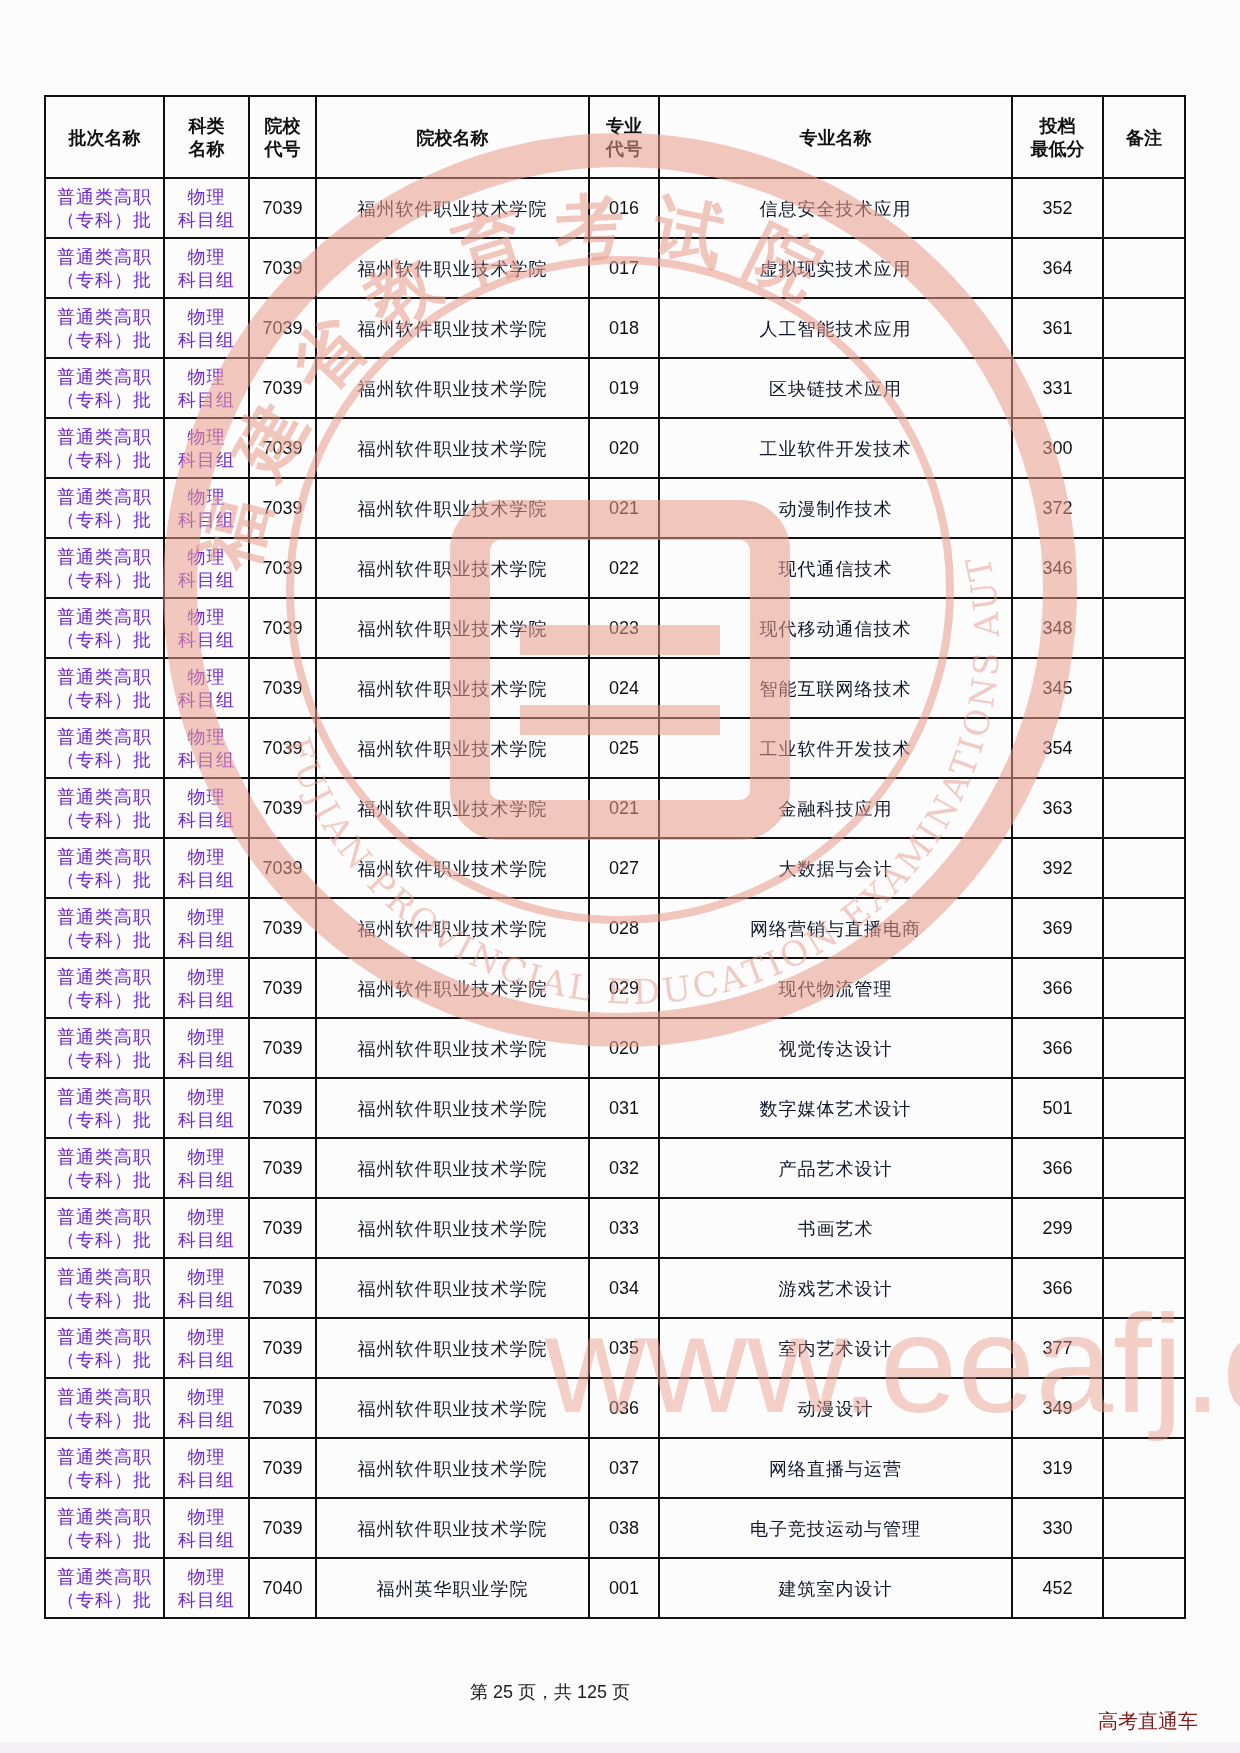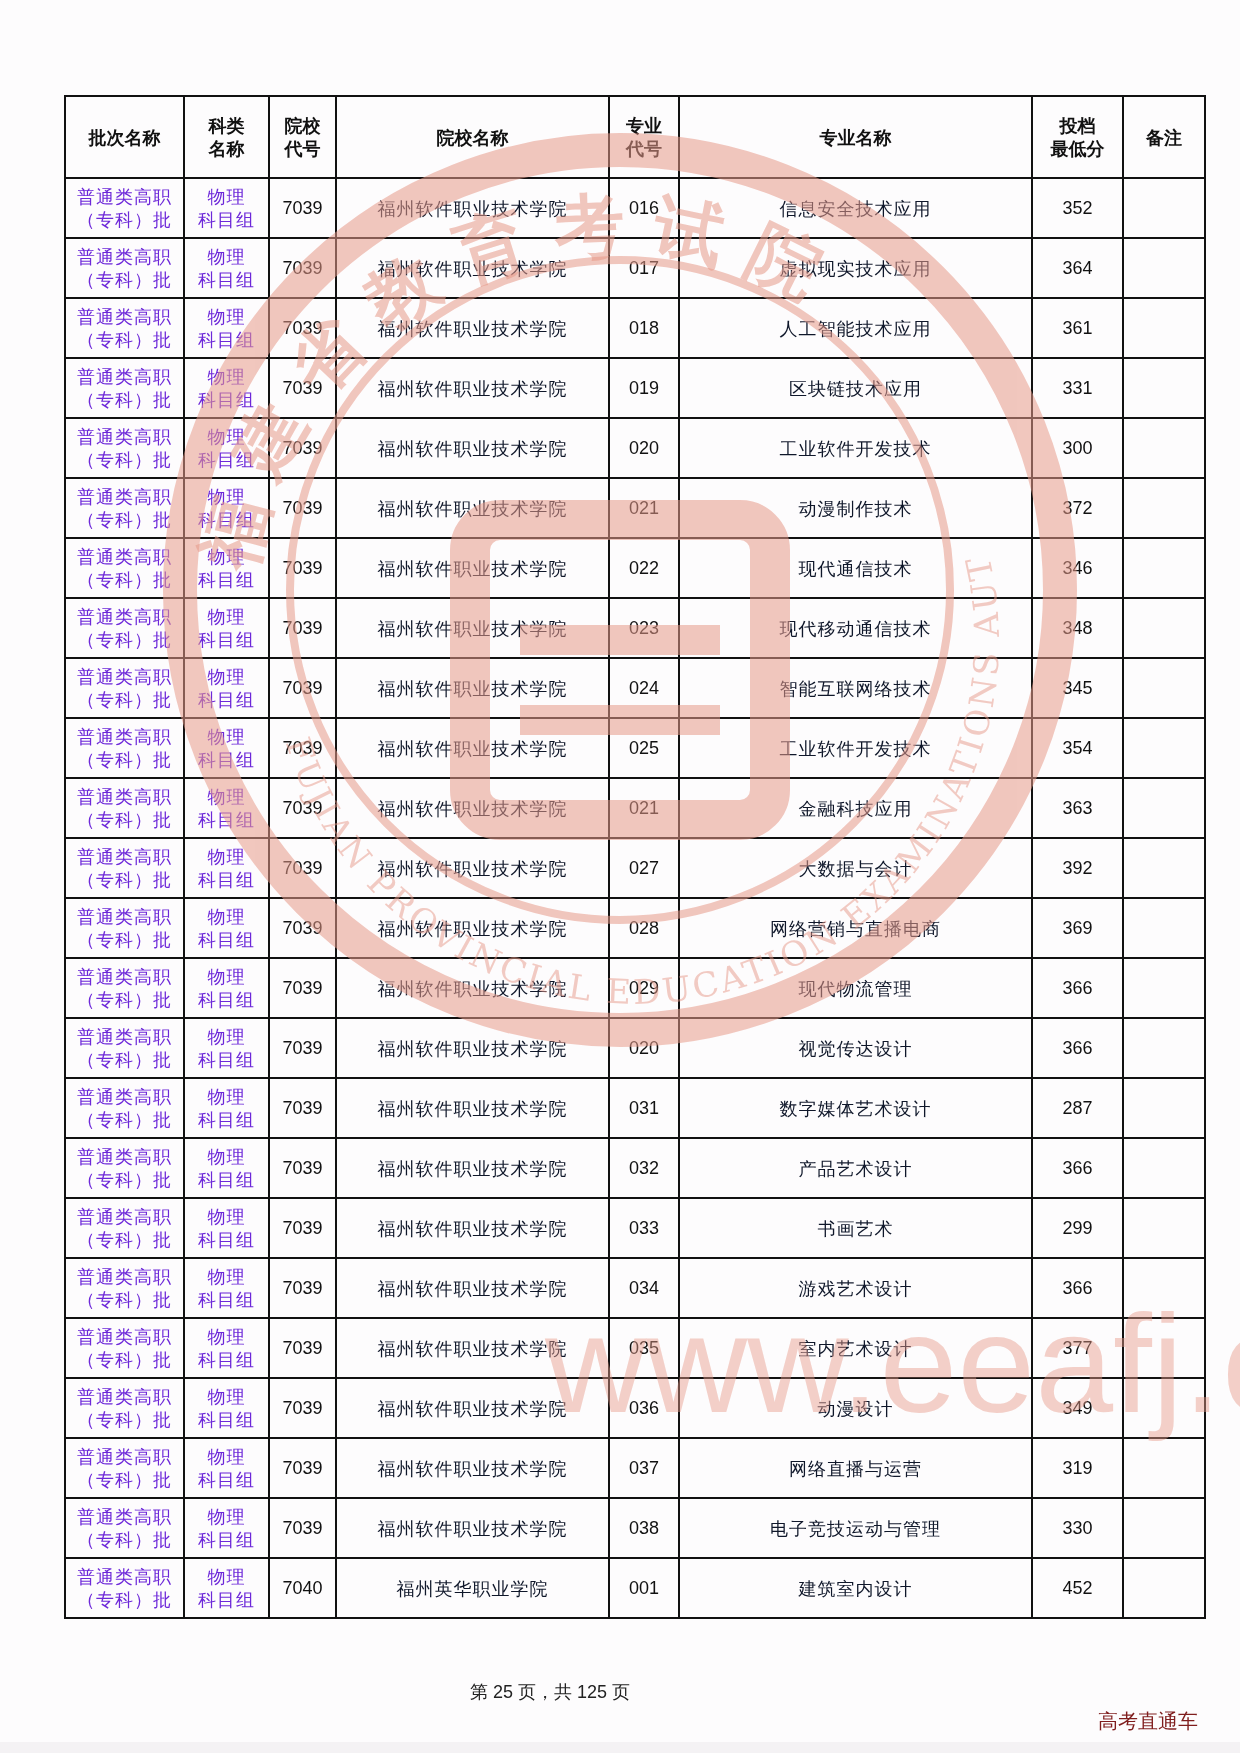--- a/index.html
+++ b/index.html
@@ -9,21 +9,21 @@
     font-family: "DejaVu Sans", "Liberation Sans", sans-serif;
     color: #1a1a1a;
   }
   .page-edge {
     position: absolute; left: 0; top: 1742px; width: 1240px; height: 11px; background: #f4f2f4;
   }
   .watermark {
     position: absolute; left: 0; top: 0; width: 1240px; height: 1753px; pointer-events: none; z-index: 2;
   }
   table.admission {
-    position: absolute; left: 64px; top: 95px; width: 1140px;
+    position: absolute; left: 44px; top: 95px; width: 1140px;
     border-collapse: collapse; table-layout: fixed; z-index: 1;
     background: transparent;
   }
   table.admission th, table.admission td {
     border: 2px solid #111;
     padding: 0; text-align: center; vertical-align: middle;
   }
   table.admission th {
     height: 80px; font-weight: bold; font-size: 18px; line-height: 23px; color: #111;
   }
@@ -219,21 +219,21 @@
         <td class="score">366</td>
         <td class="note"></td>
       </tr>
       <tr>
         <td class="batch"><span>普通类高职</span><br><span>（专科）批</span></td>
         <td class="subject"><span>物理</span><br><span>科目组</span></td>
         <td class="code">7039</td>
         <td class="school">福州软件职业技术学院</td>
         <td class="major-code">031</td>
         <td class="major">数字媒体艺术设计</td>
-        <td class="score">287</td>
+        <td class="score">501</td>
         <td class="note"></td>
       </tr>
       <tr>
         <td class="batch"><span>普通类高职</span><br><span>（专科）批</span></td>
         <td class="subject"><span>物理</span><br><span>科目组</span></td>
         <td class="code">7039</td>
         <td class="school">福州软件职业技术学院</td>
         <td class="major-code">032</td>
         <td class="major">产品艺术设计</td>
         <td class="score">366</td>

